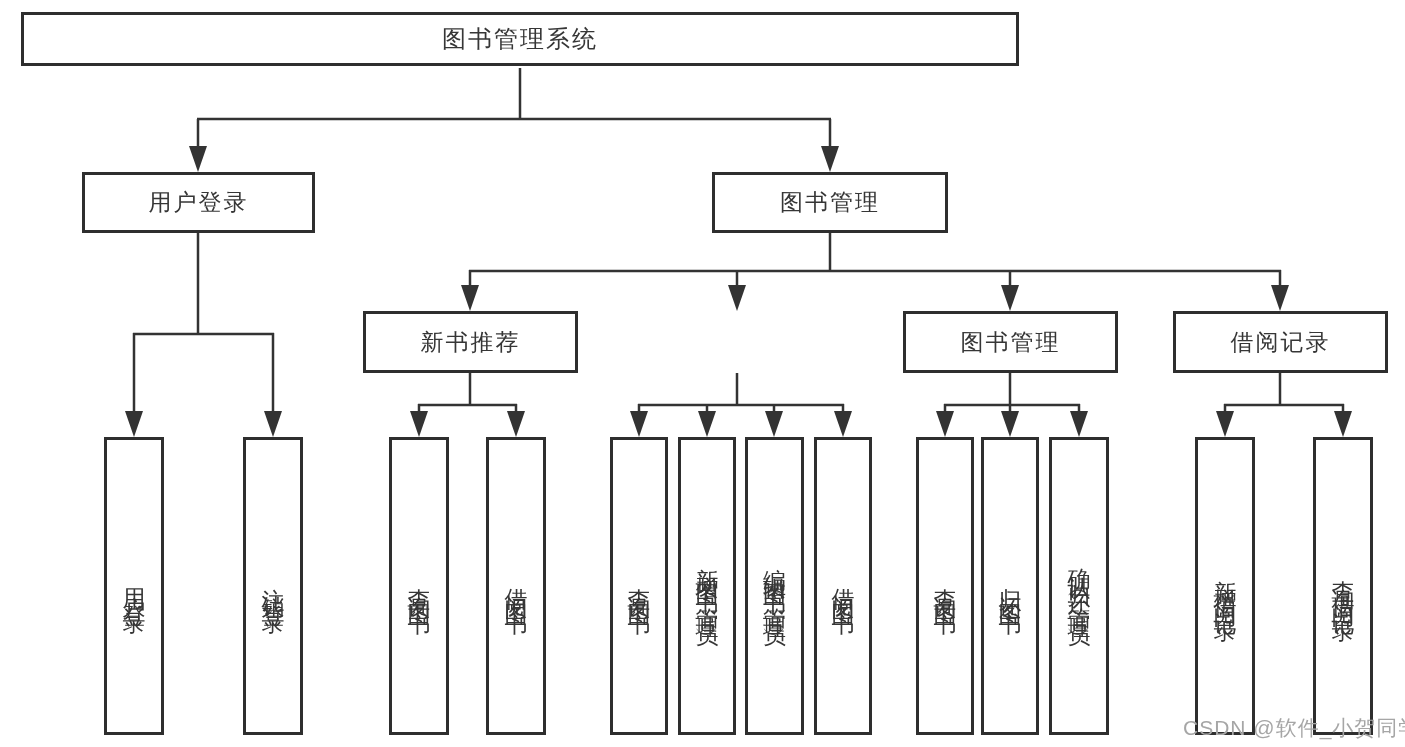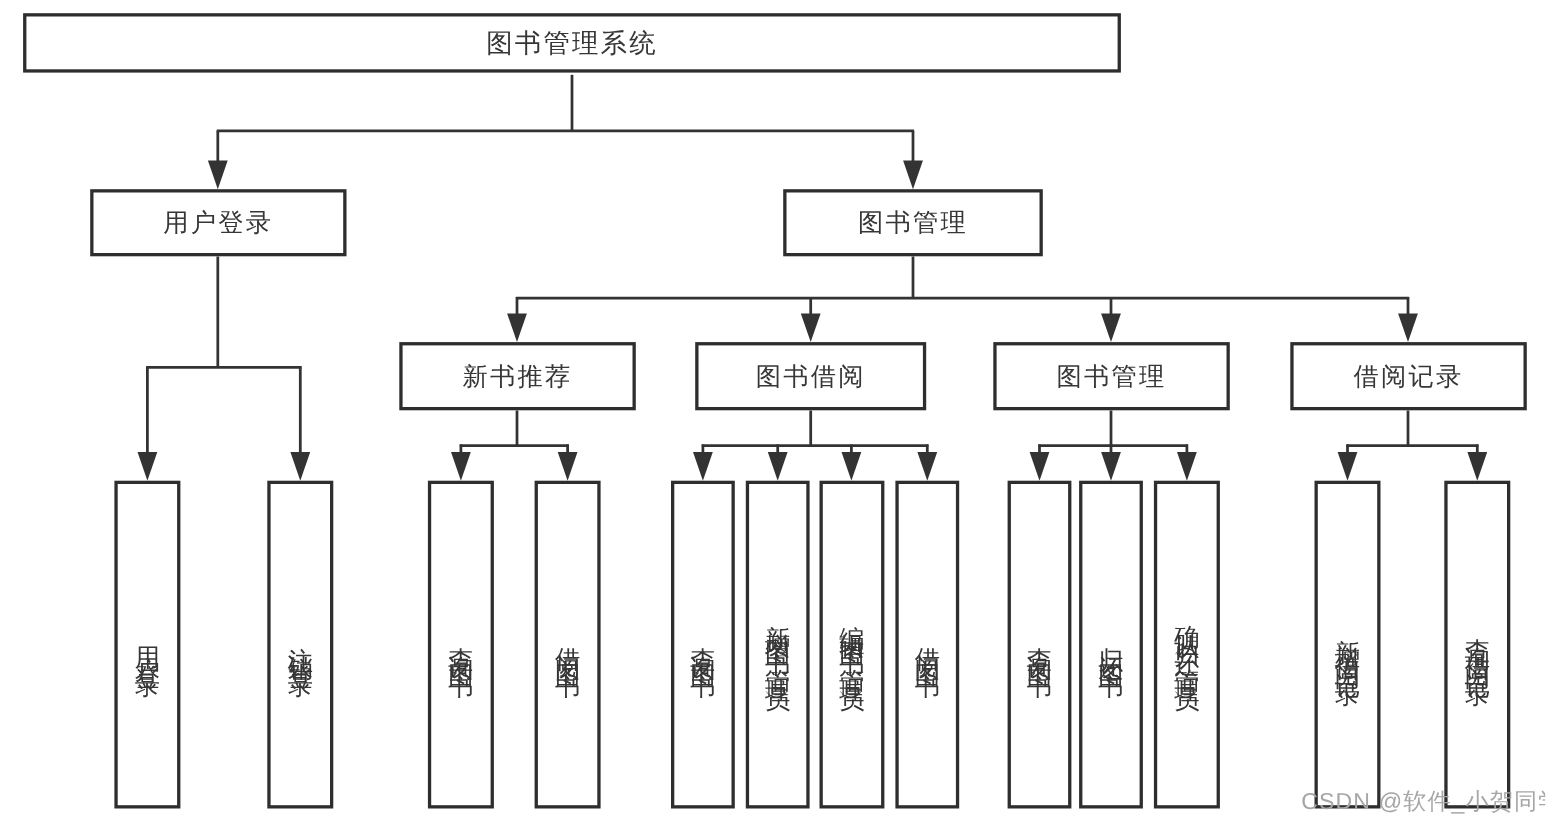--- a/index.html
+++ b/index.html
@@ -114,23 +114,20 @@
   <div class="box hbox" style="left:82px;top:172px;width:233px;height:61px">
     <span>用户登录</span>
   </div>
   <div class="box hbox" style="left:712px;top:172px;width:236px;height:61px">
     <span>图书管理</span>
   </div>
 
   <div class="box hbox" style="left:363px;top:311px;width:215px;height:62px">
     <span>新书推荐</span>
   </div>
-  <div class="box hbox" style="left:632px;top:311px;width:210px;height:62px">
-    <span>图书借阅</span>
-  </div>
   <div class="box hbox" style="left:903px;top:311px;width:215px;height:62px">
     <span>图书管理</span>
   </div>
   <div class="box hbox" style="left:1173px;top:311px;width:215px;height:62px">
     <span>借阅记录</span>
   </div>
 
   <div class="box vbox" style="left:104px;top:437px;width:60px;height:298px">
     <span>用户登录</span>
   </div>

